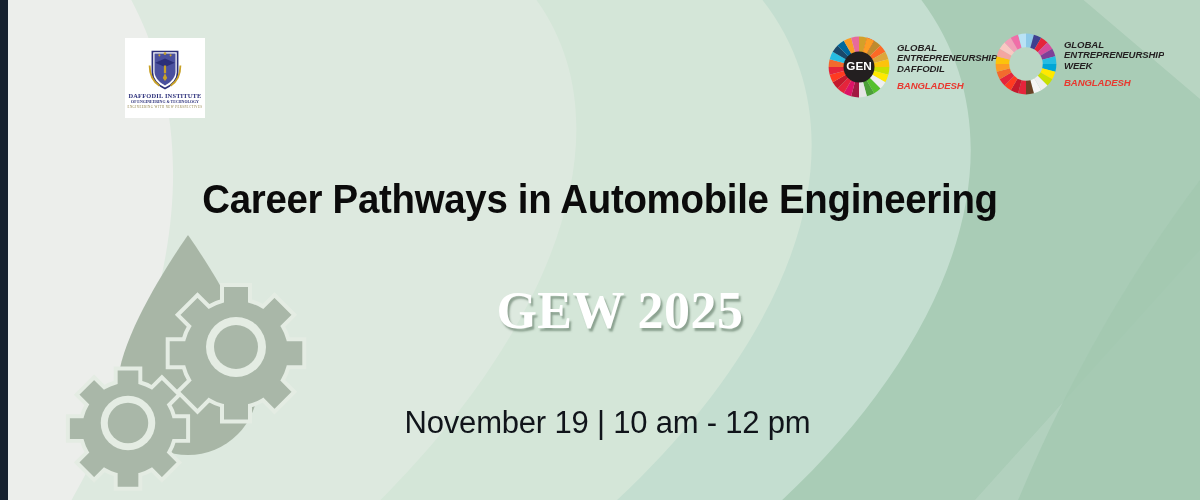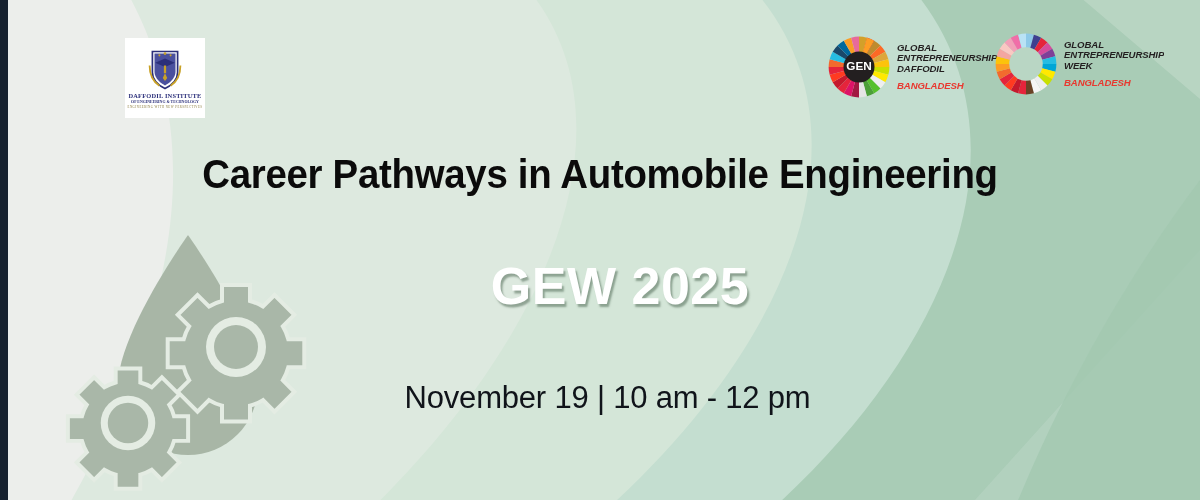--- a/index.html
+++ b/index.html
@@ -148,41 +148,42 @@
   .logo-gew .clip {
     overflow: hidden;
     max-width: 100px;
   }
 
   
   .content {
     position: absolute;
     inset: 0;
     z-index: 4;
+    margin-top: 25px;
   }
   .event-title {
     position: absolute;
     left: 0;
     right: 0;
     top: 152px;
     text-align: center;
     font-family: "Liberation Sans", sans-serif;
     font-weight: bold;
     font-size: 40px;
     color: #0b0b0b;
     letter-spacing: -0.3px;
     transform: scaleX(0.96);
   }
   .event-badge {
     position: absolute;
     left: 0;
     right: 0;
     top: 256px;
     text-align: center;
-    font-family: Liberation Sans, sans-serif;
+    font-family: Liberation Serif, serif;
     font-weight: bold;
     font-size: 52px;
     color: #ffffff;
     letter-spacing: 0.5px;
     text-shadow: 2px 3px 2px rgba(80, 105, 85, 0.55);
     padding-left: 40px;
   }
   .event-date {
     position: absolute;
     left: 0;

